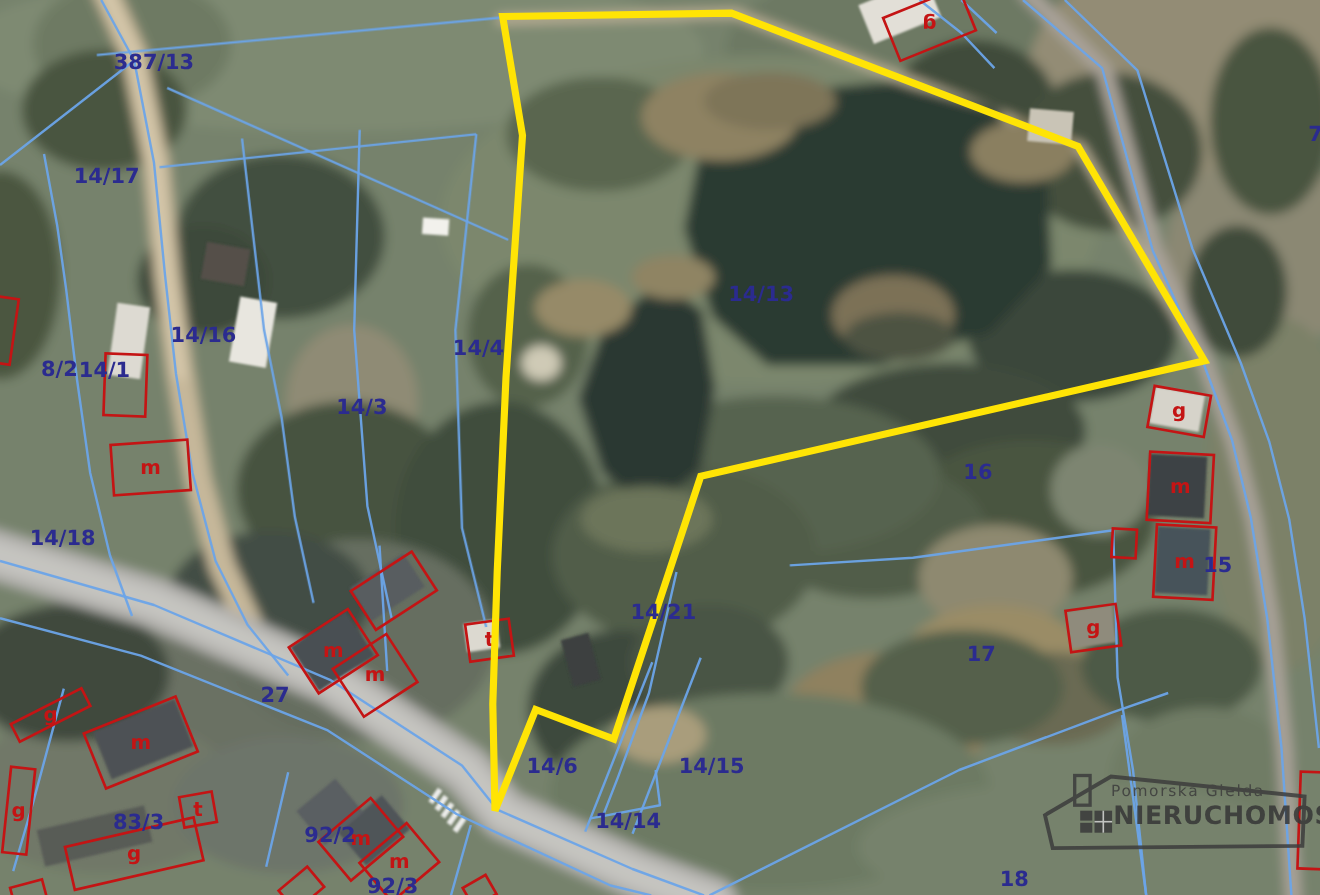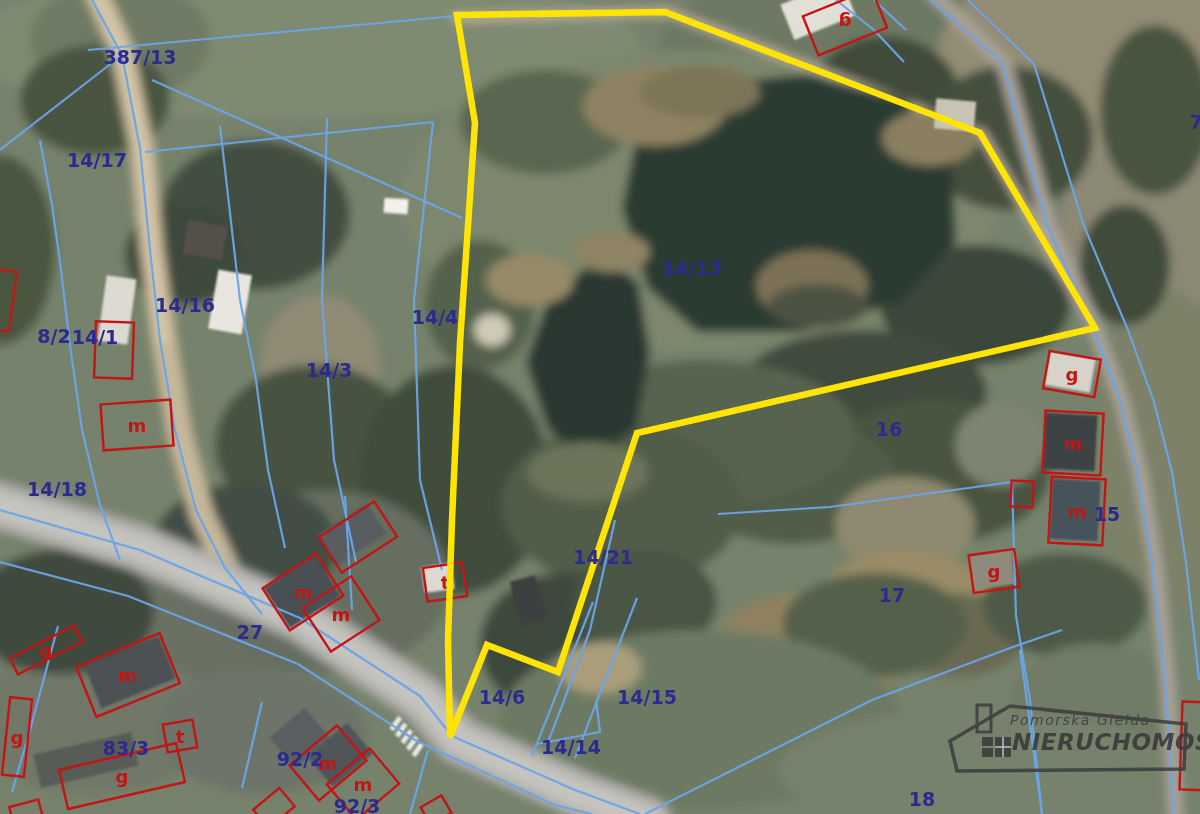--- a/index.html
+++ b/index.html
@@ -1,20 +1,20 @@
 <!DOCTYPE html>
 <html><head>
 <meta charset="utf-8">
 <style>
   html,body{margin:0;padding:0;background:#222;}
   #stage{position:relative;width:1200px;height:814px;overflow:hidden;
          font-family:"DejaVu Sans",sans-serif;background:#76826c;}
   #map-svg{position:absolute;left:0;top:0;}
   .logo{position:absolute;left:938px;top:688px;width:262px;height:118px;
-        opacity:.85;pointer-events:none;font-style:italic;}
+        opacity:.85;pointer-events:none;}
   .logo svg{position:absolute;left:0;top:0;}
   .logo .l1{position:absolute;left:72px;top:24px;font-size:14px;letter-spacing:1.5px;
             color:#3c3c3c;white-space:nowrap;}
   .logo .l2{position:absolute;left:74px;top:41px;font-size:23px;font-weight:bold;
             letter-spacing:.5px;color:#373737;white-space:nowrap;}
 </style>
 </head>
 <body>
 
 <div id="stage">

